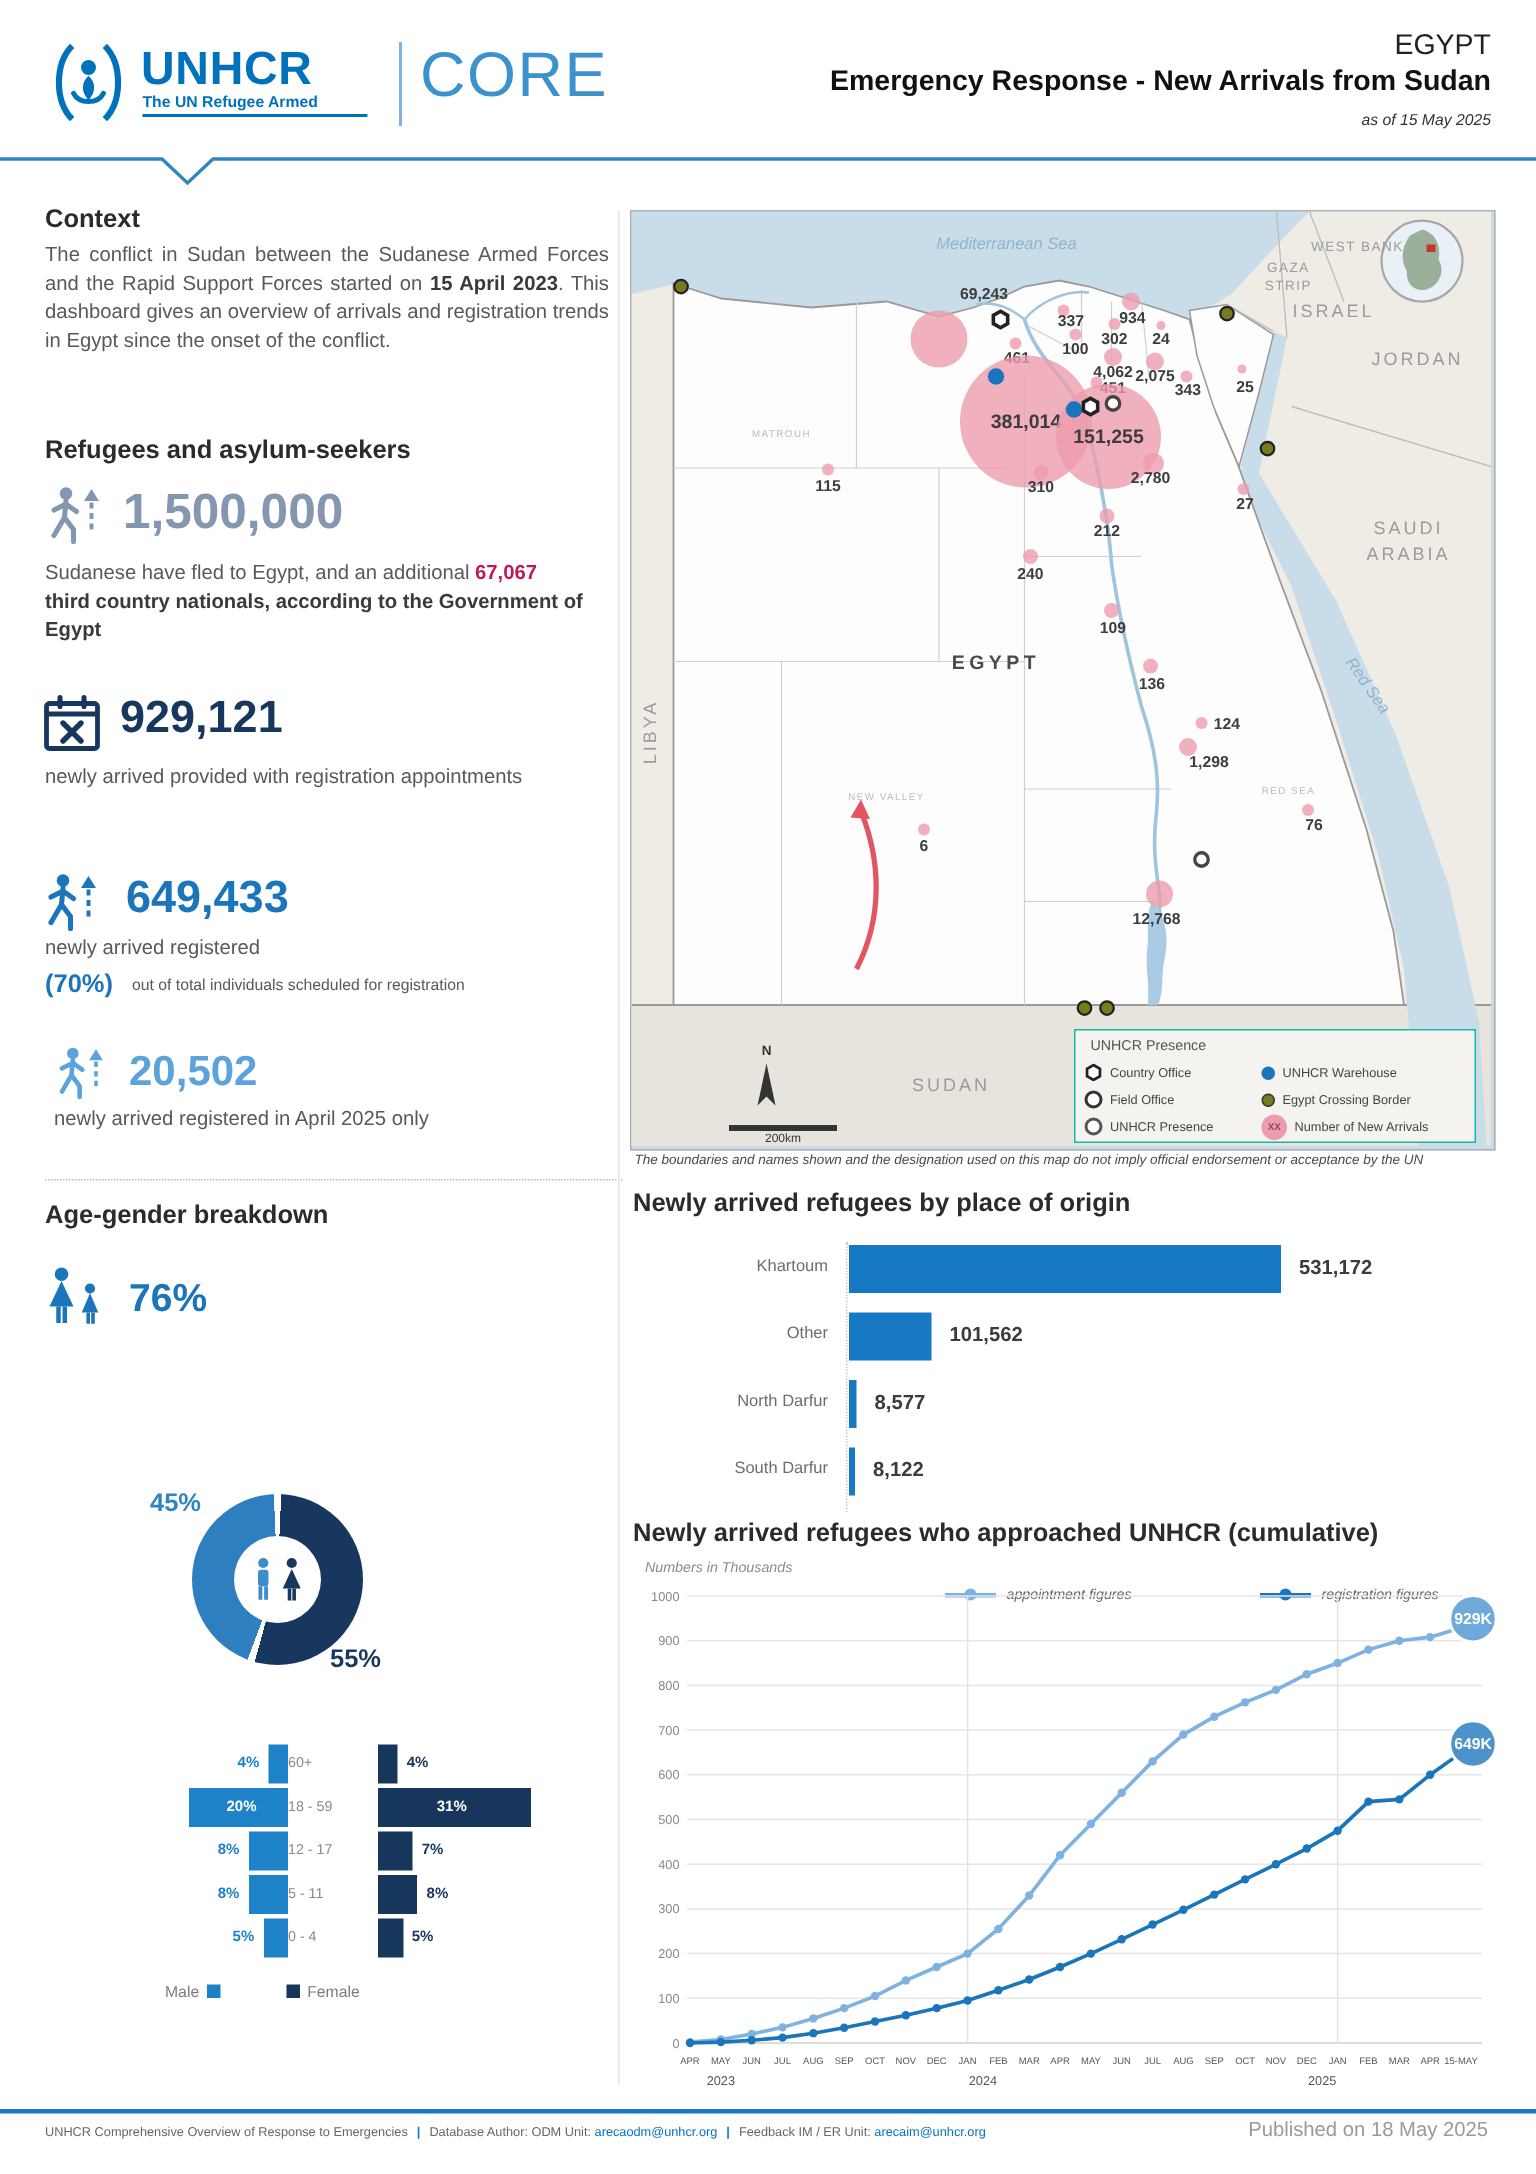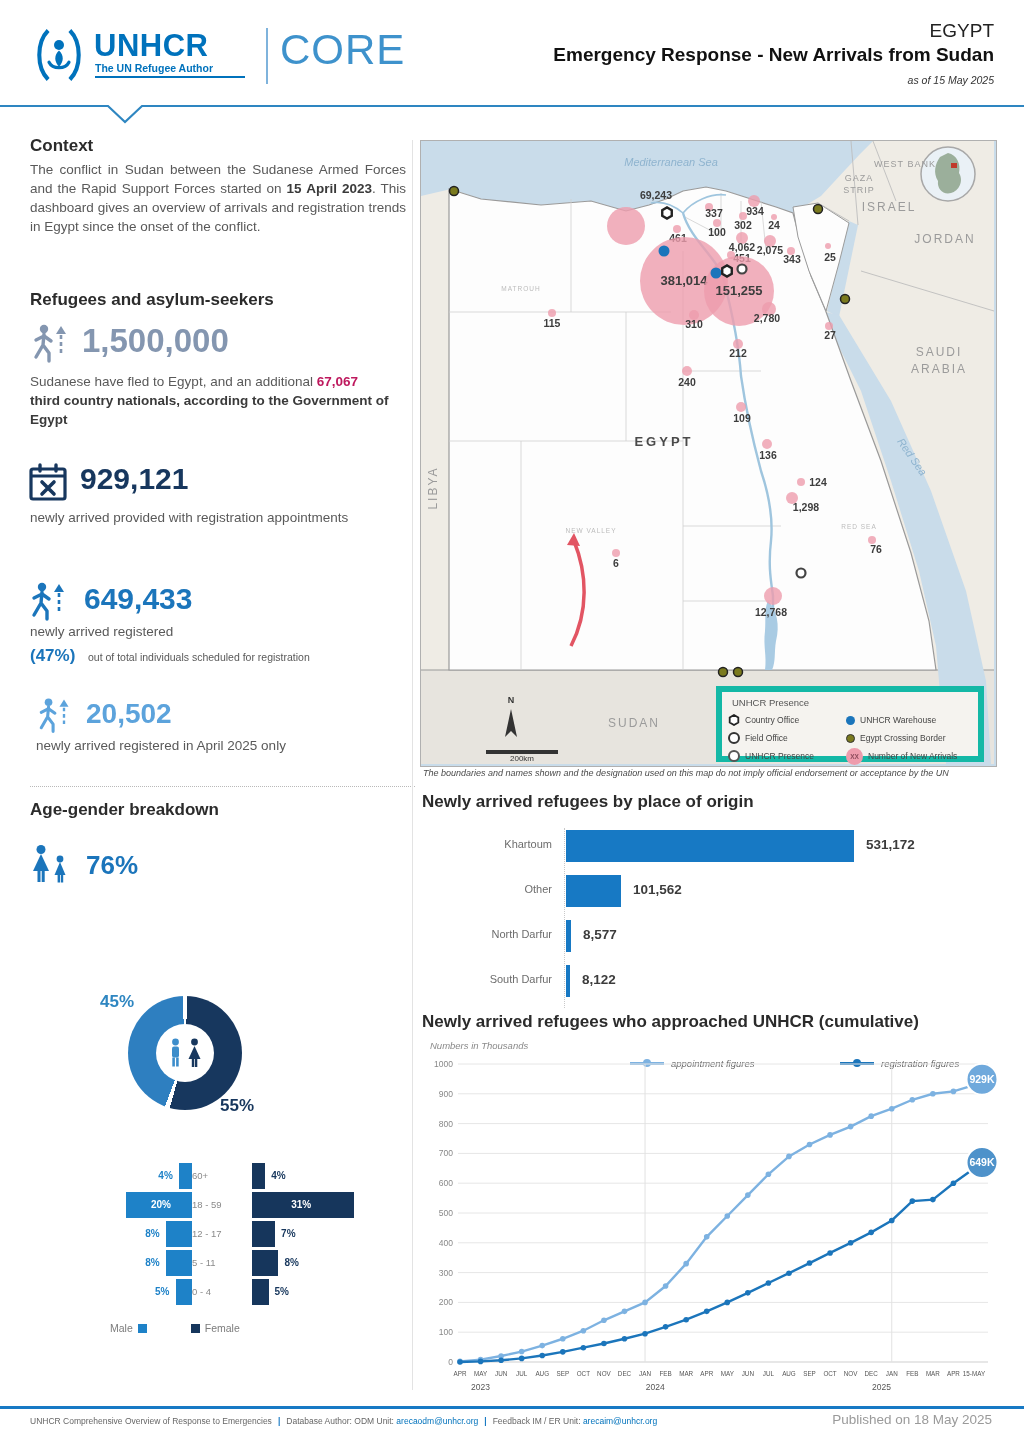--- a/index.html
+++ b/index.html
@@ -57,21 +57,21 @@
   .pyr-male{background:#1E82C8;}
   .pyr-female{background:#16365C;}
   .pyr-center{position:absolute;left:140px;width:60px;top:8px;font-size:9.5px;color:#8a8a8a;text-align:left;}
   .pyr-lbl{position:absolute;top:8px;font-size:10px;font-weight:bold;}
   #pyr-legend{left:110px;top:1322px;font-size:10.5px;color:#7c7c7c;display:flex;gap:34px;align-items:center;}
   .sw{display:inline-block;width:9px;height:9px;margin:0 5px;vertical-align:-1px;}
   
   .vsep{left:412px;top:140px;width:0;height:1250px;border-left:1px solid #e3e3e3;}
   
   #map{left:420px;top:140px;width:575px;height:625px;border:1px solid #b0b0b0;background:#C9DCEA;}
-  #map-legend{left:716px;top:686px;width:268px;height:76px;background:#F5F3EF;border:6px solid #14b8a6;
+  #map-legend{left:716px;top:686px;width:268px;height:76px;background:#F5F3EF;border:1px solid #14b8a6;
               font-size:8.5px;color:#444;padding:4px 6px;box-sizing:border-box;}
   #map-legend .lg-title{font-size:9.5px;color:#555;margin:1px 0 3px 4px;}
   .lg-grid{display:grid;grid-template-columns:118px 1fr;grid-auto-rows:18px;align-items:center;}
   .lg-item{display:flex;align-items:center;gap:5px;white-space:nowrap;}
   .ring{width:8px;height:8px;border:2px solid #333;border-radius:50%;background:#fff;flex:none;}
   .hexic{flex:none;}
   .wdot{width:9px;height:9px;border-radius:50%;background:#1B75BB;flex:none;}
   .cdot{width:9px;height:9px;border-radius:50%;background:#7a7a1e;border:1.5px solid #333;box-sizing:border-box;flex:none;}
   .xxc{width:17px;height:17px;border-radius:50%;background:#EE9CAD;color:#8d4b5c;font-size:6.5px;font-weight:bold;
        display:flex;align-items:center;justify-content:center;flex:none;}
@@ -139,21 +139,21 @@
     </symbol>
   </defs>
 </svg>
 
 <div class="page">
 
   <svg class="abs logo-emblem">
       <use href="#unhcr-emblem"></use>
     </svg>
   <div class="abs logo-word">UNHCR</div>
-  <div class="abs logo-sub">The UN Refugee Author</div>
+  <div class="abs logo-sub">The UN Refugee Armed</div>
   <div class="abs logo-sub-line"></div>
   <div class="abs logo-div"></div>
   <div class="abs logo-core">CORE</div>
   <div class="abs hdr-country">EGYPT</div>
   <div class="abs hdr-title">Emergency Response - New Arrivals from Sudan</div>
   <div class="abs hdr-asof">as of 15 May 2025</div>
   <svg class="abs hdr-rule" viewBox="0 0 1024 22">
     <path d="M0,2 H108 L125,18 L142,2 H1024" stroke="#2E86C1" stroke-width="2.2" fill="none"></path>
   </svg>
 
@@ -171,21 +171,21 @@
       <use href="#calendar-x"></use>
     </svg>
   <div class="abs" id="kpi2-val">929,121</div>
   <div class="abs body-txt" id="kpi2-desc">newly arrived provided with registration appointments</div>
 
   <svg class="abs kpi-icon" id="kpi3-icon">
       <use href="#person-run"></use>
     </svg>
   <div class="abs" id="kpi3-val">649,433</div>
   <div class="abs body-txt" id="kpi3-desc">newly arrived registered</div>
-  <div class="abs" id="kpi3-pct">(47%)</div>
+  <div class="abs" id="kpi3-pct">(70%)</div>
   <div class="abs" id="kpi3-note">out of total individuals scheduled for registration</div>
 
   <svg class="abs" id="kpi4-icon">
       <use href="#person-run"></use>
     </svg>
   <div class="abs" id="kpi4-val">20,502</div>
   <div class="abs body-txt" id="kpi4-desc">newly arrived registered in April 2025 only</div>
 
   <div class="abs dot-div"></div>
   <div class="abs h1" id="age-h">Age-gender breakdown</div>

